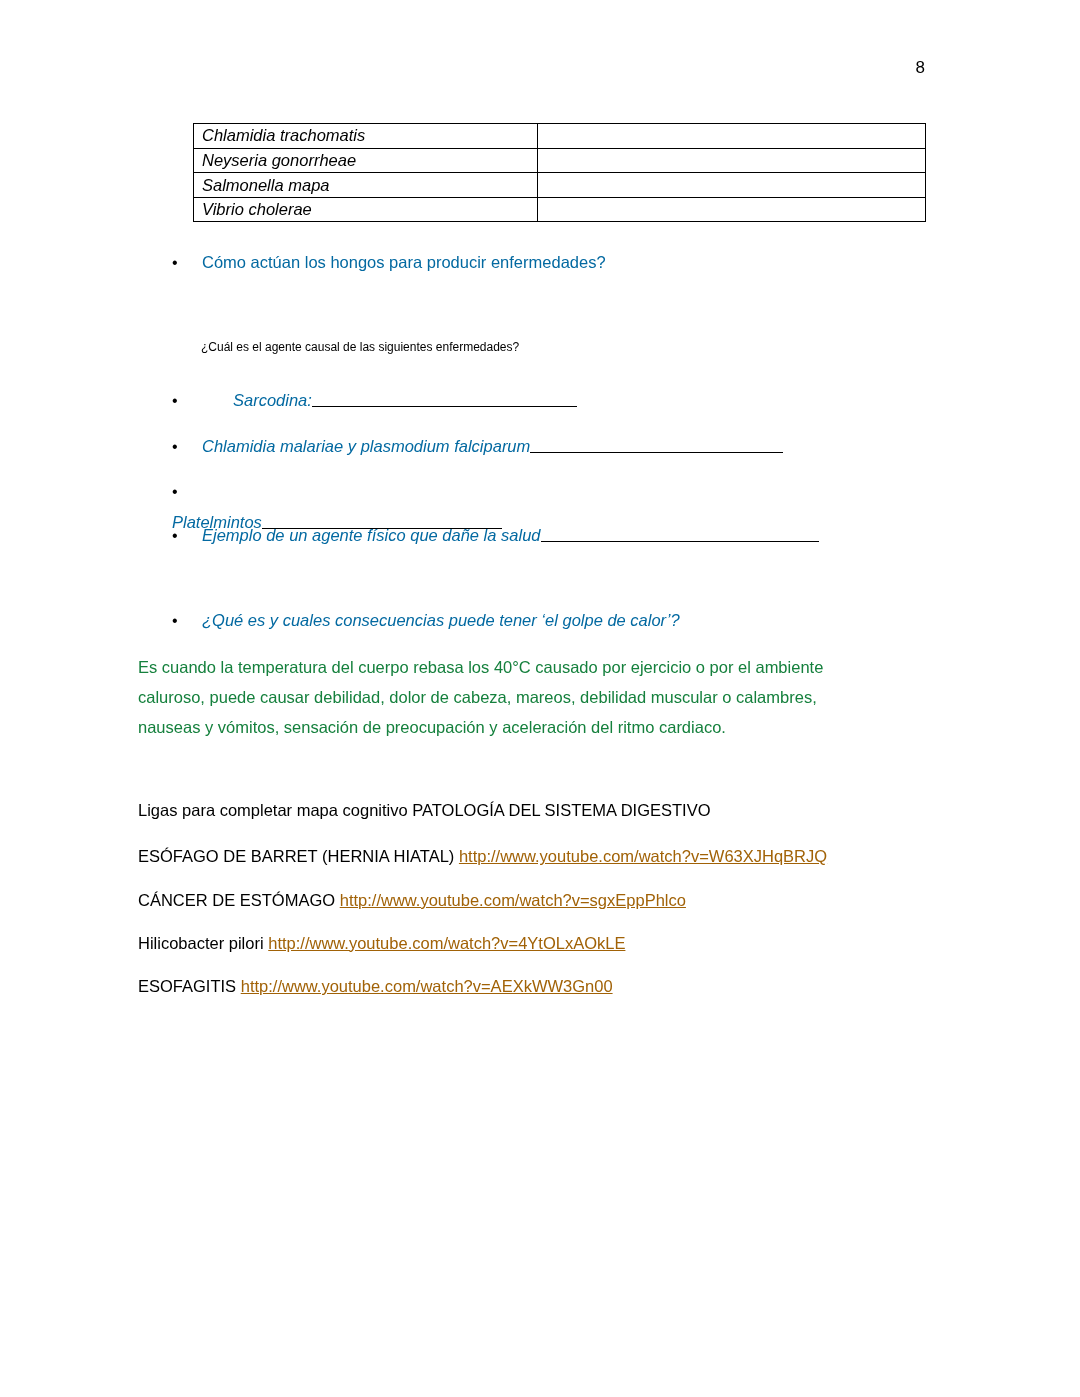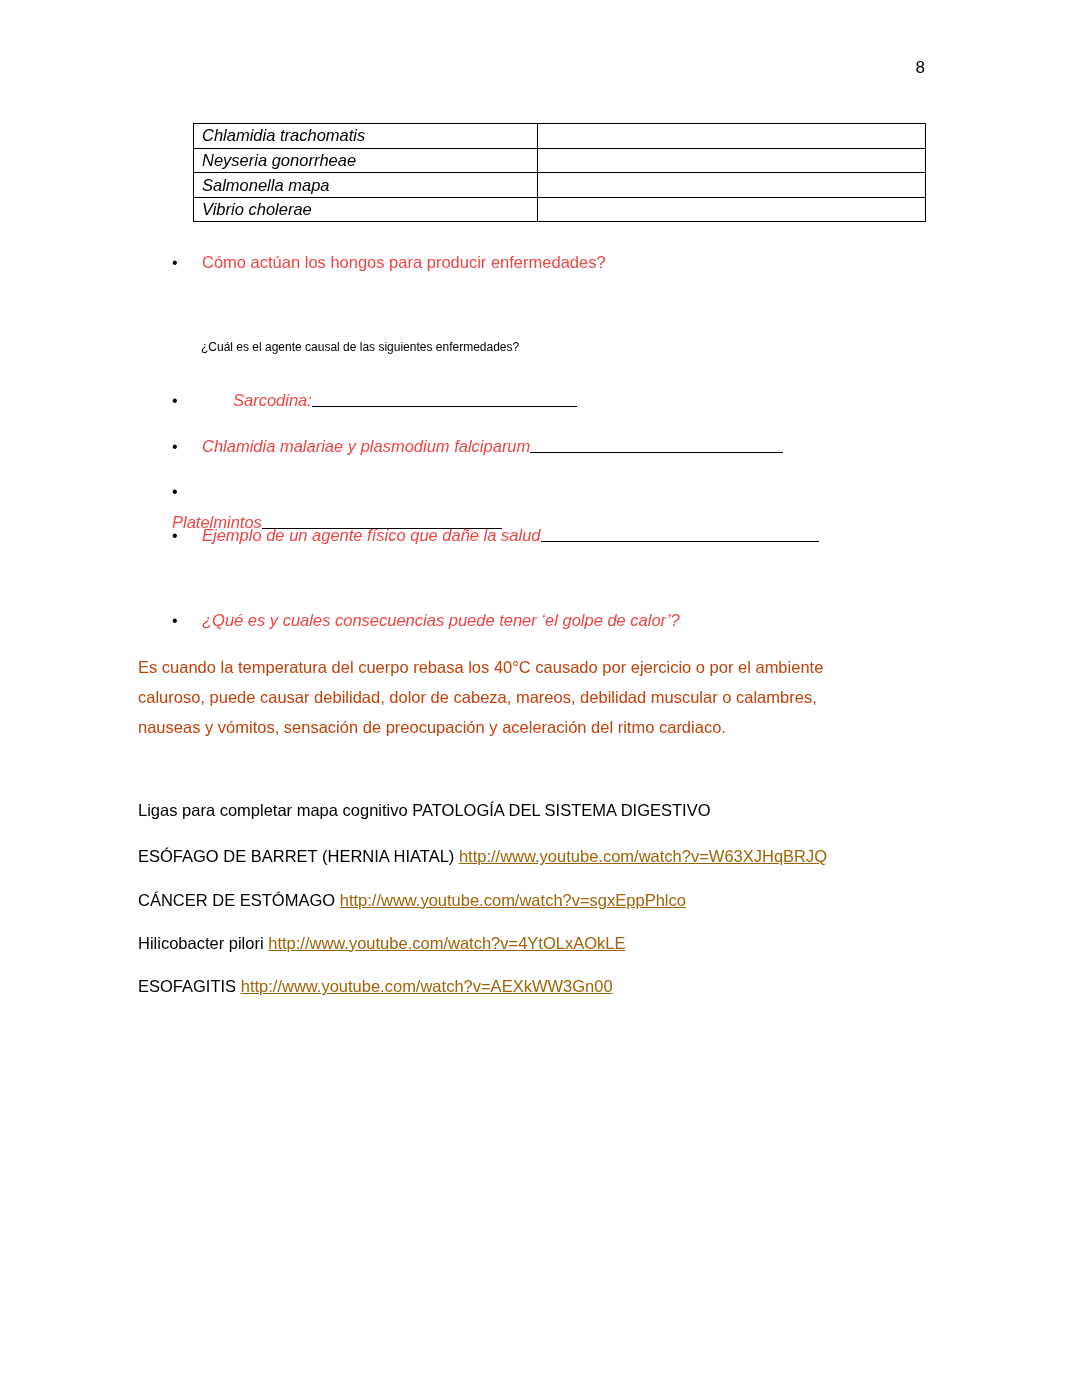--- a/index.html
+++ b/index.html
@@ -72,42 +72,42 @@
     width: 30px;
     flex: 0 0 30px;
     font-size: 16px;
     line-height: 1.35;
     color: #000;
   }
   .bullet-dot::before { content: "\2022"; }
   .bullet-text {
     font-size: 16.5px;
     line-height: 1.35;
-    color: #ef4444;
+    color: #0369a1;
     white-space: nowrap;
   }
   .it { font-style: italic; }
 
   .blank {
     display: inline-block;
     border-bottom: 1.4px solid #000;
     vertical-align: baseline;
     height: 0.95em;
     margin-bottom: -1px;
   }
 
   
   .answer-para {
     position: absolute;
     left: 138px;
     top: 652px;
     width: 744px;
     font-size: 16.5px;
     line-height: 30px;
-    color: #c2410c;
+    color: #15803d;
     text-align: left;
   }
 
   
   .links-block {
     position: absolute;
     left: 138px;
     top: 799px;
     width: 800px;
     font-size: 16.5px;

